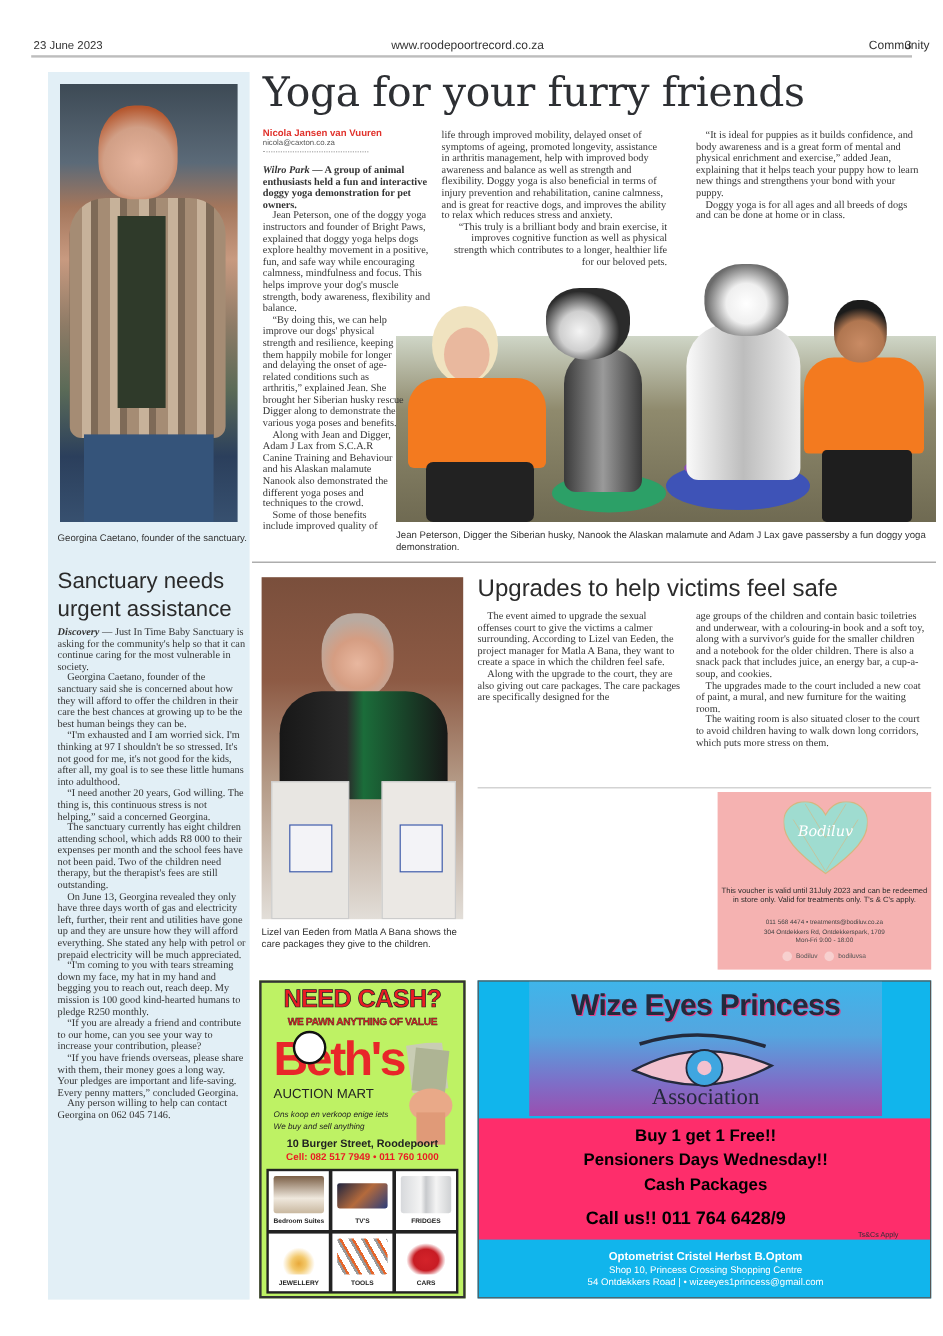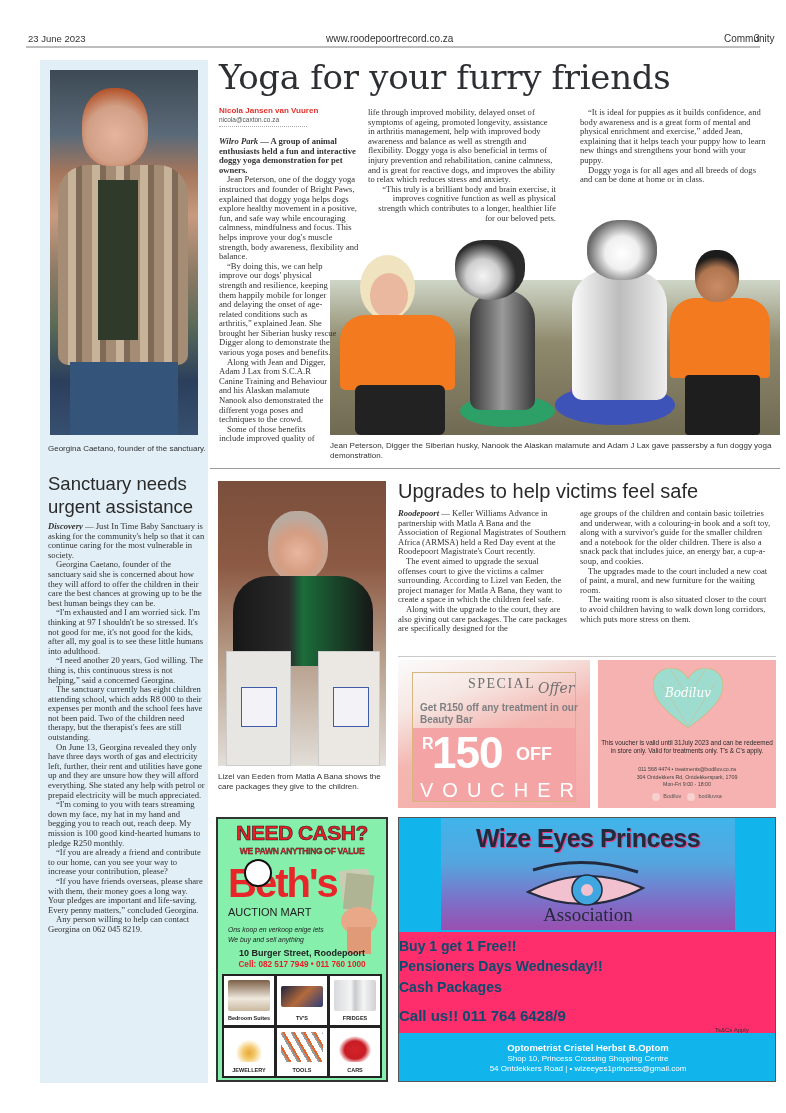--- a/index.html
+++ b/index.html
@@ -80,21 +80,21 @@
   .bod-voucher { position: absolute; left: 22px; top: 118px; font-family: "Liberation Sans", sans-serif; font-size: 20px; line-height: 24px; letter-spacing: 9px; color: #fff; }
   .bod-right { position: absolute; left: 200px; top: 0; width: 178px; height: 148px; background: #f5b2b1; }
   .bod-heart { position: absolute; left: 55px; top: 8px; width: 70px; height: 62px; }
   .bod-logo { position: absolute; left: 60px; top: 26px; width: 60px; text-align: center; font-family: "DejaVu Serif", serif; font-style: italic; font-size: 12px; color: #fff; }
   .bod-valid { position: absolute; left: 0; top: 79px; width: 178px; text-align: center; font-family: "Liberation Sans", sans-serif; font-size: 6.4px; line-height: 8px; color: #2a2a2a; }
   .bod-contact { position: absolute; left: 0; top: 106px; width: 178px; text-align: center; font-family: "Liberation Sans", sans-serif; font-size: 5.3px; line-height: 7.5px; color: #444; }
   .bod-social { position: absolute; left: 0; top: 133px; width: 178px; text-align: center; font-family: "Liberation Sans", sans-serif; font-size: 5.5px; color: #555; }
   .soc-dot { display: inline-block; width: 8px; height: 8px; border-radius: 50%; background: #f7d0cf; vertical-align: middle; margin-right: 3px; }
 
   
-  .ad-beths { left: 216px; top: 817px; width: 172px; height: 265px; border: 2px solid #333; background: #86efac; overflow: hidden; }
+  .ad-beths { left: 216px; top: 817px; width: 172px; height: 265px; border: 2px solid #333; background: #bef264; overflow: hidden; }
   .beth-need { position: absolute; left: 0; top: 2px; width: 168px; text-align: center; font-family: "Liberation Sans", sans-serif; font-weight: bold; font-size: 21px; line-height: 24px; color: #ea1c24; -webkit-text-stroke: 0.6px #222; letter-spacing: -0.5px; }
   .beth-pawn { position: absolute; left: 0; top: 27px; width: 168px; text-align: center; font-family: "Liberation Sans", sans-serif; font-weight: bold; font-size: 8.5px; color: #ea1c24; -webkit-text-stroke: 0.3px #222; letter-spacing: -0.3px; }
   .beth-logo { position: absolute; left: 10px; top: 42px; font-family: "Liberation Sans", sans-serif; font-weight: bold; font-size: 40px; line-height: 44px; color: #e8262a; letter-spacing: -2px; }
   .beth-face { position: absolute; left: 26px; top: 40px; width: 28px; height: 28px; border-radius: 50%; background: #fff; border: 2px solid #111; }
   .beth-auction { position: absolute; left: 10px; top: 87px; font-family: "Liberation Sans", sans-serif; font-weight: normal; font-size: 11px; color: #222; }
   .beth-ons { position: absolute; left: 10px; top: 106px; font-family: "Liberation Sans", sans-serif; font-style: italic; font-size: 6.8px; line-height: 10px; color: #222; }
   .beth-cash { position: absolute; left: 115px; top: 50px; width: 48px; height: 85px; }
   .beth-addr { position: absolute; left: 0; top: 129px; width: 168px; text-align: center; font-family: "Liberation Sans", sans-serif; font-weight: bold; font-size: 9px; color: #222; }
   .beth-cell { position: absolute; left: 0; top: 141px; width: 168px; text-align: center; font-family: "Liberation Sans", sans-serif; font-weight: bold; font-size: 8.2px; color: #ea1c24; }
   .beth-grid { position: absolute; left: 4px; top: 155px; width: 160px; height: 104px; display: grid; grid-template-columns: repeat(3,1fr); grid-template-rows: 1fr 1fr; gap: 3px; background: #222; padding: 2px; }
@@ -102,21 +102,21 @@
   .beth-cell-item .pic { position: absolute; left: 4px; right: 4px; top: 4px; bottom: 14px; border-radius: 2px; }
   .beth-cell-item span { position: relative; font-family: "Liberation Sans", sans-serif; font-weight: bold; font-size: 5.5px; line-height: 6.5px; text-align: center; color: #222; }
 
   
   .ad-wize { left: 398px; top: 817px; width: 378px; height: 265px; border: 1.5px solid #555; background: #11b5ec; overflow: hidden; }
   .wize-top { position: absolute; left: 42px; top: 0; width: 294px; height: 112px; background: linear-gradient(180deg,#3fb5ea 0%,#55a5df 40%,#7d6fc8 75%,#9a4fb0 100%); }
   .wize-title { position: absolute; left: 0; top: 6px; width: 378px; text-align: center; font-family: "Liberation Sans", sans-serif; font-weight: bold; font-size: 25px; line-height: 28px; color: #232a3c; text-shadow: 1px 1px 0 #e0408a; letter-spacing: -0.5px; }
   .wize-eye { position: absolute; left: 124px; top: 40px; width: 130px; height: 58px; }
   .wize-opt { position: absolute; left: 0; top: 86px; width: 378px; text-align: center; font-family: "Liberation Serif", serif; font-size: 19px; color: #232a3c; }
   .wize-pink { position: absolute; left: 0; top: 114px; width: 378px; height: 101px; background: #fe2d6b; }
-  .wize-line { position: absolute; left: 0; width: 378px; text-align: left; font-family: "Liberation Sans", sans-serif; font-weight: bold; color: #0c4a6e; }
+  .wize-line { position: absolute; left: 0; width: 378px; text-align: center; font-family: "Liberation Sans", sans-serif; font-weight: bold; color: #000000; }
   .wize-ts { position: absolute; left: 316px; top: 209px; font-family: "Liberation Sans", sans-serif; font-size: 6px; color: #2e2e36; }
   .wize-bottom { position: absolute; left: 0; top: 217px; width: 378px; text-align: center; color: #fff; font-family: "Liberation Sans", sans-serif; }
 </style>
 </head>
 <body>
 
 <div class="abs hdr" style="left:28px;">23 June 2023</div>
 <div class="abs hdr" style="left:326px; font-size:10px;">www.roodepoortrecord.co.za</div>
 <div class="abs hdr" style="left:700px; font-size:10px;margin-left:24px;">Community</div>
 <div class="abs hdr" style="left:754px; font-size:10px;">3</div>
@@ -134,21 +134,21 @@
 <div class="abs body-text" style="left:48px; top:522px; width:158px;">
   <p class="first"><b><i>Discovery</i></b> <span>— Just In Time Baby Sanctuary is asking for the community's help so that it can continue caring for the most vulnerable in society.</span></p>
   <p>Georgina Caetano, founder of the sanctuary said she is concerned about how they will afford to offer the children in their care the best chances at growing up to be the best human beings they can be.</p>
   <p>“I'm exhausted and I am worried sick. I'm thinking at 97 I shouldn't be so stressed. It's not good for me, it's not good for the kids, after all, my goal is to see these little humans into adulthood.</p>
   <p>“I need another 20 years, God willing. The thing is, this continuous stress is not helping,” said a concerned Georgina.</p>
   <p>The sanctuary currently has eight children attending school, which adds R8 000 to their expenses per month and the school fees have not been paid. Two of the children need therapy, but the therapist's fees are still outstanding.</p>
   <p>On June 13, Georgina revealed they only have three days worth of gas and electricity left, further, their rent and utilities have gone up and they are unsure how they will afford everything. She stated any help with petrol or prepaid electricity will be much appreciated.</p>
   <p>“I'm coming to you with tears streaming down my face, my hat in my hand and begging you to reach out, reach deep. My mission is 100 good kind-hearted humans to pledge R250 monthly.</p>
   <p>“If you are already a friend and contribute to our home, can you see your way to increase your contribution, please?</p>
   <p>“If you have friends overseas, please share with them, their money goes a long way. Your pledges are important and life-saving. Every penny matters,” concluded Georgina.</p>
-  <p>Any person willing to help can contact Georgina on 062 045 8219.</p>
+  <p>Any person willing to help can contact Georgina on 062 045 7146.</p>
 </div>
 
 <div class="abs title-yoga">Yoga for your furry friends</div>
 <div class="abs byline-name">Nicola Jansen van Vuuren</div>
 <div class="abs byline-email">nicola@caxton.co.za</div>
 <div class="abs byline-rule"></div>
 
 <div class="abs yoga-photo">
   <div class="grass"></div>
   <div class="mat-green"></div>
@@ -199,43 +199,31 @@
   <div class="bag1">
       <div class="tag" style="left:14px; top:35px;"></div>
     </div>
   <div class="bag2">
       <div class="tag" style="left:14px; top:35px;"></div>
     </div>
 </div>
 <div class="abs caption lizel-caption">Lizel van Eeden from Matla A Bana shows the care packages they give to the children.</div>
 <div class="abs h-upgrades">Upgrades to help victims feel safe</div>
 <div class="abs body-text up-col1">
-  <p class="first"><b><i>Roodepoort</i></b> <span>— Keller Williams Advance in partnership with Matla A Bana and the Association of Regional Magistrates of Southern Africa (ARMSA) held a Red Day event at the Roodepoort Magistrate's Court recently.</span></p>
   <p>The event aimed to upgrade the sexual offenses court to give the victims a calmer surrounding. According to Lizel van Eeden, the project manager for Matla A Bana, they want to create a space in which the children feel safe.</p>
   <p>Along with the upgrade to the court, they are also giving out care packages. The care packages are specifically designed for the</p>
 </div>
 <div class="abs body-text up-col2">
   <p class="first">age groups of the children and contain basic toiletries and underwear, with a colouring-in book and a soft toy, along with a survivor's guide for the smaller children and a notebook for the older children. There is also a snack pack that includes juice, an energy bar, a cup-a-soup, and cookies.</p>
   <p>The upgrades made to the court included a new coat of paint, a mural, and new furniture for the waiting room.</p>
   <p>The waiting room is also situated closer to the court to avoid children having to walk down long corridors, which puts more stress on them.</p>
 </div>
 <div class="abs" style="left:398px; top:656px; width:378px; border-top:1px solid #c9c9c9;"></div>
 
 <div class="abs ad-bodiluv">
-  <div class="bod-left">
-    <div class="bod-pinkband"></div>
-    <div class="bod-frame"></div>
-    <div class="bod-special">SPECIAL</div>
-    <div class="bod-offer">Offer</div>
-    <div class="bod-get">Get R150 off any treatment in our Beauty Bar</div>
-    <div class="bod-r">R</div>
-    <div class="bod-150">150</div>
-    <div class="bod-off">OFF</div>
-    <div class="bod-voucher">VOUCHER</div>
-  </div>
   <div class="bod-right">
     <svg class="bod-heart" viewBox="0 0 70 62">
       <path d="M35 60 C10 42 0 30 0 17 C0 6 9 0 18 0 C26 0 32 5 35 11 C38 5 44 0 52 0 C61 0 70 6 70 17 C70 30 60 42 35 60 Z" fill="#9fdcd0" stroke="#d8b57f" stroke-width="1"></path>
       <path d="M8 15 L35 58 L62 15 M18 2 L35 30 L52 2" stroke="#d8b57f" stroke-width="0.5" fill="none"></path>
     </svg>
     <div class="bod-logo">Bodiluv</div>
     <div class="bod-valid">This voucher is valid until 31July 2023 and can be redeemed in store only. Valid for treatments only. T's &amp; C's apply.</div>
     <div class="bod-contact">
       <div>011 568 4474 • treatments@bodiluv.co.za</div>
       <div>304 Ontdekkers Rd, Ontdekkerspark, 1709</div>

